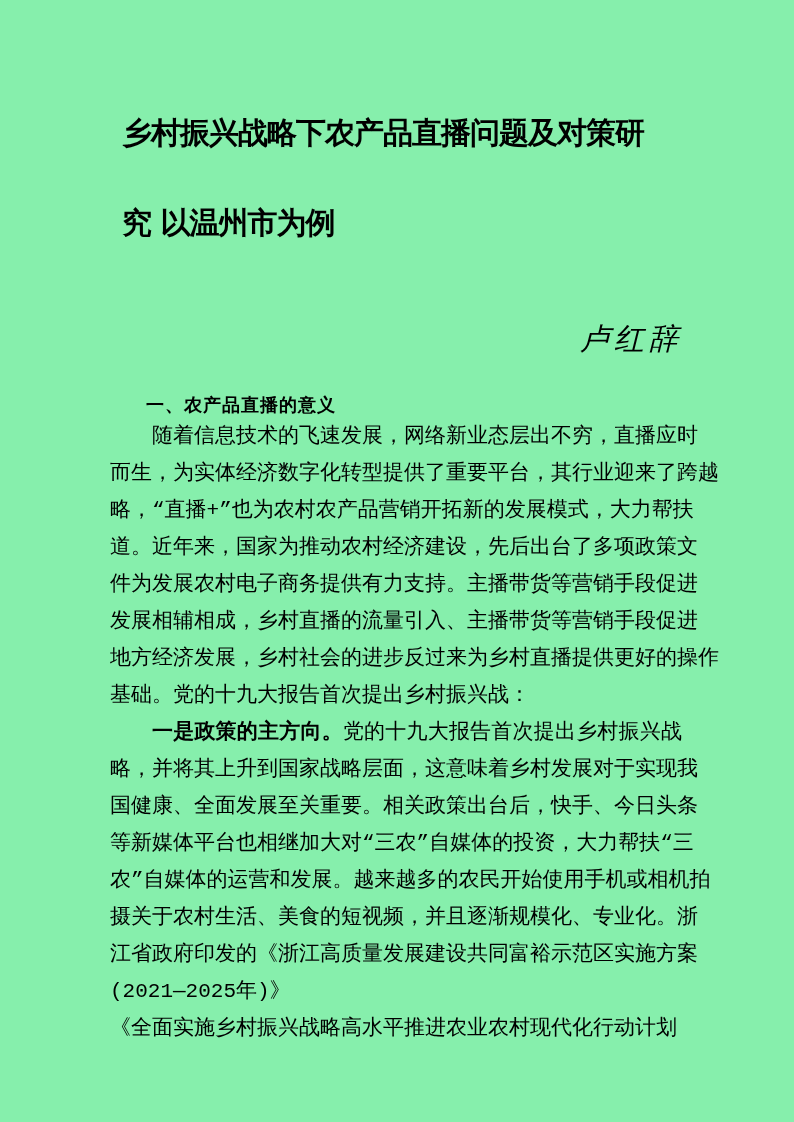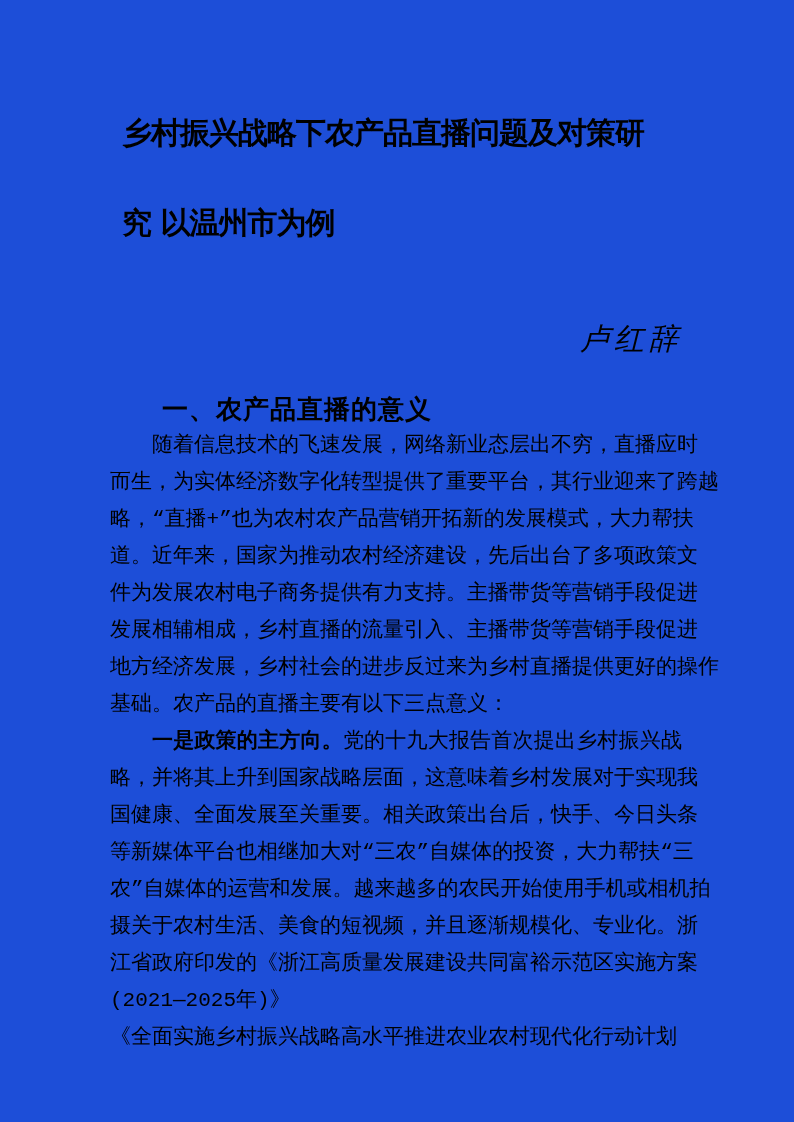--- a/index.html
+++ b/index.html
@@ -4,21 +4,21 @@
 <style>
   html, body {
     margin: 0;
     padding: 0;
     background: #e8e8e8;
   }
   .page {
     width: 794px;
     height: 1122px;
     margin: 0 auto;
-    background: #1d4ed8;
+    background: #86efac;
     color: #000000;
     box-sizing: border-box;
     padding: 88px 112px 0 110px;
     overflow: hidden;
     font-family: "DejaVu Serif", "Liberation Serif", serif;
   }
   .doc-title {
     font-weight: bold;
     font-size: 30px;
     margin-left: 12px;
@@ -32,21 +32,21 @@
     margin-top: 56px;
     font-size: 30px;
     line-height: 1;
     text-align: right;
     font-style: italic;
     letter-spacing: 4px;
     font-family: "DejaVu Serif", "Liberation Serif", serif;
   }
   .section-heading {
     margin-top: 40px;
-    font-size: 26px;
+    font-size: 18px;
     line-height: 1.2;
     font-weight: bold;
     text-indent: 2em;
     font-family: "DejaVu Sans", "Liberation Sans", sans-serif;
     letter-spacing: 1px;
   }
   .body-text {
     margin-top: 2px;
     font-size: 21px;
     line-height: 37px;
@@ -86,21 +86,21 @@
   <div class="body-text">
 
     <div class="para p-indent-first">
         <div class="line">随着信息技术的飞速发展，网络新业态层出不穷，直播应时</div>
         <div class="line">而生，为实体经济数字化转型提供了重要平台，其行业迎来了跨越</div>
         <div class="line">略，“直播+”也为农村农产品营销开拓新的发展模式，大力帮扶</div>
         <div class="line">道。近年来，国家为推动农村经济建设，先后出台了多项政策文</div>
         <div class="line">件为发展农村电子商务提供有力支持。主播带货等营销手段促进</div>
         <div class="line">发展相辅相成，乡村直播的流量引入、主播带货等营销手段促进</div>
         <div class="line">地方经济发展，乡村社会的进步反过来为乡村直播提供更好的操作</div>
-        <div class="line short">基础。农产品的直播主要有以下三点意义：</div>
+        <div class="line short">基础。党的十九大报告首次提出乡村振兴战：</div>
       </div>
 
     <div class="para">
       <div class="line lead-line">
         <span class="lead">一是政策的主方向。</span><span>党的十九大报告首次提出乡村振兴战</span>
       </div>
       <div>
           <div class="line">略，并将其上升到国家战略层面，这意味着乡村发展对于实现我</div>
           <div class="line">国健康、全面发展至关重要。相关政策出台后，快手、今日头条</div>
           <div class="line">等新媒体平台也相继加大对“三农”自媒体的投资，大力帮扶“三</div>

